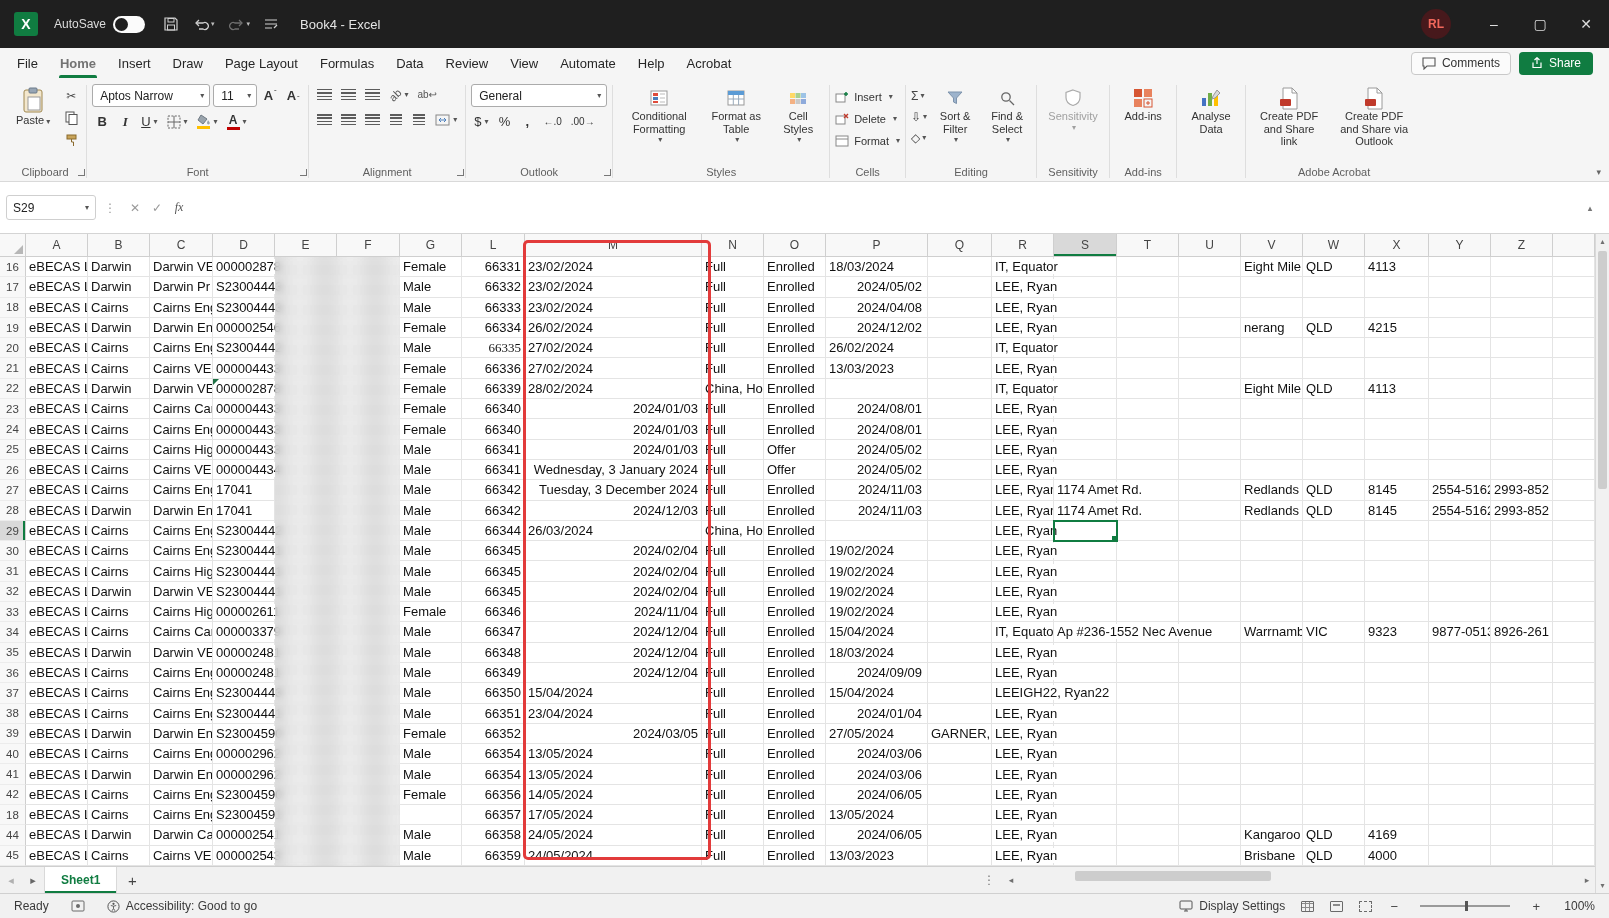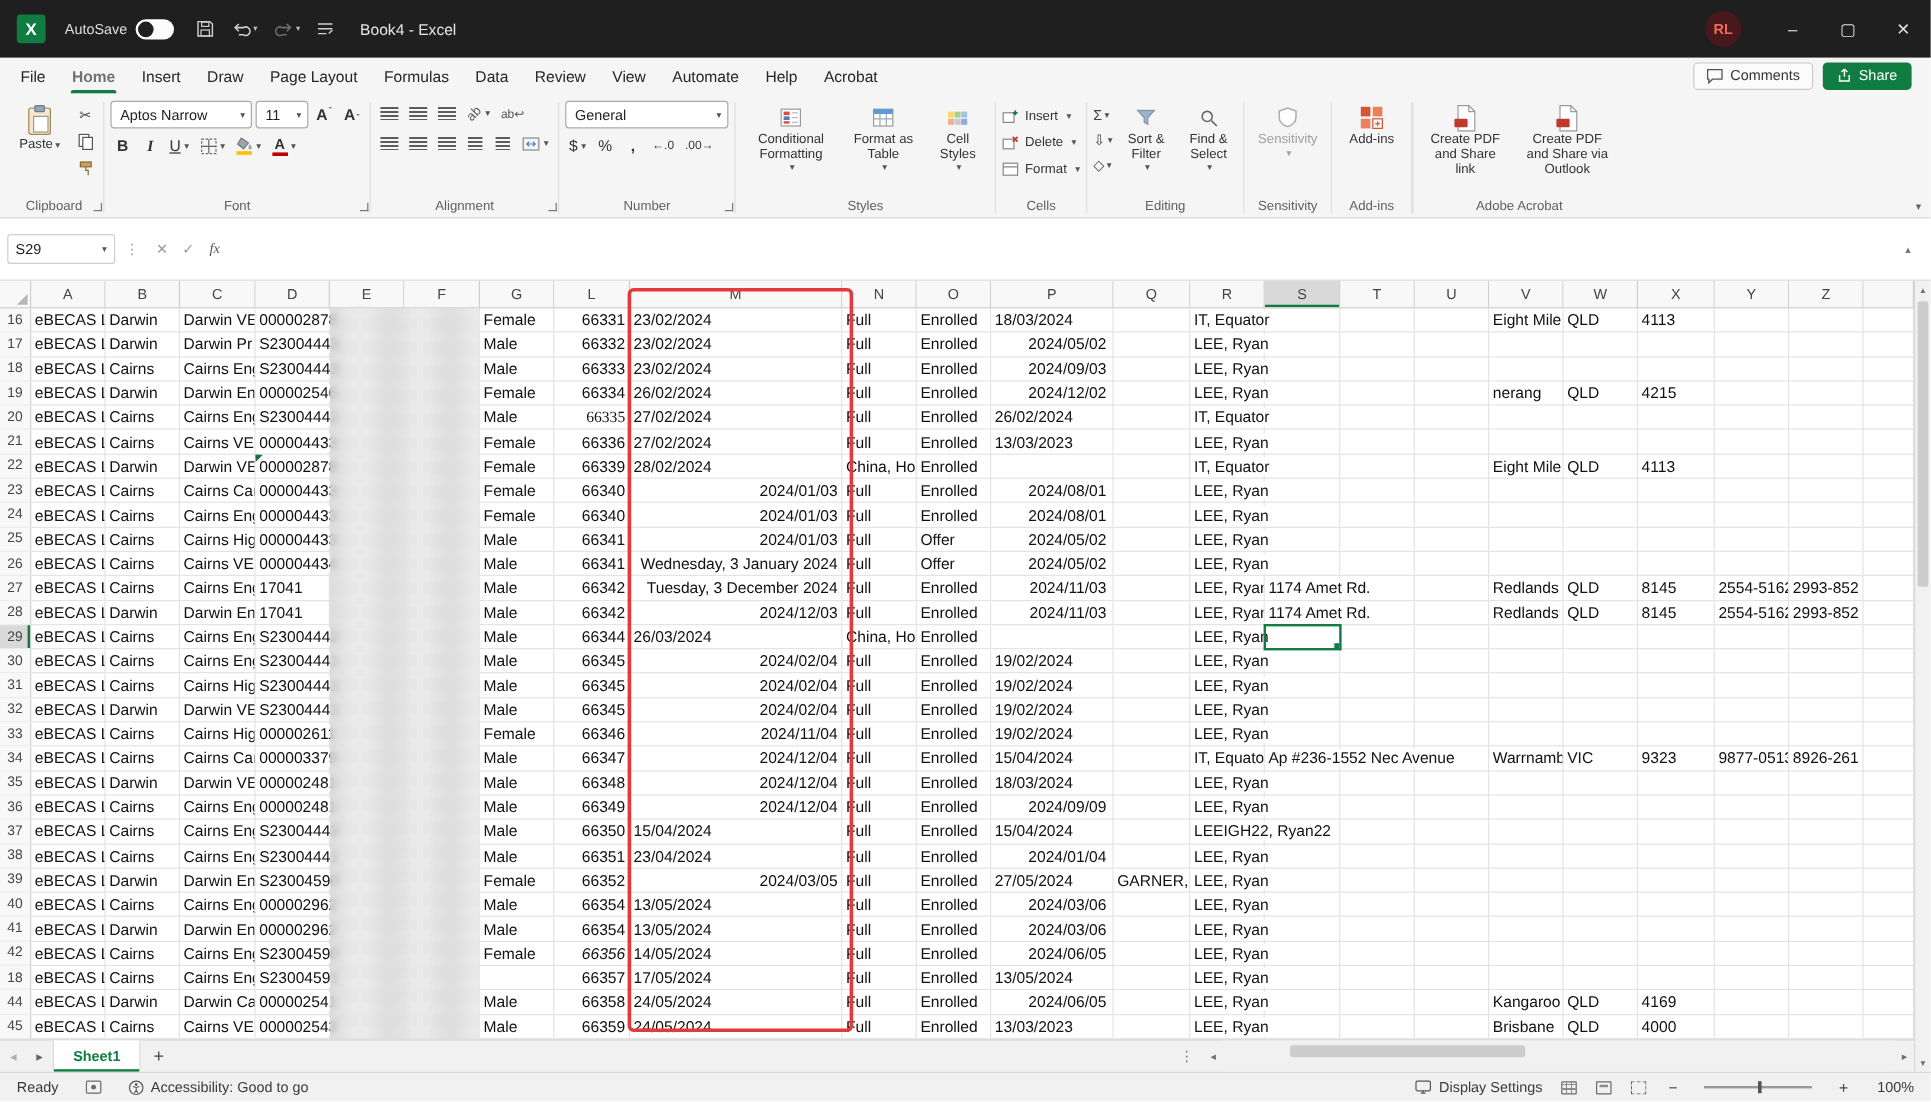--- a/index.html
+++ b/index.html
@@ -364,21 +364,21 @@
           <span class="tbtn">%</span>
           <span class="tbtn">
               <b>,</b>
             </span>
           <span class="tbtn" style="font-size:10px">←.0</span>
           <span class="tbtn" style="font-size:10px">.00→</span>
         </div>
       </div>
     </div>
     <div class="rlab">
-        <span>Number</span>
+        <span>Outlook</span>
       </div>
     <span class="lnch"></span>
   </div>
 
   <div class="rsep"></div>
 
   <div class="rgrp">
     <div class="rgc">
       <div class="medbtn" style="width:82px">
         <span class="ic">
@@ -539,20 +539,36 @@
         <span>Add-ins</span>
       </div>
     </div>
     <div class="rlab">
         <span>Add-ins</span>
       </div>
   </div>
 
   <div class="rsep"></div>
 
+  <div class="rgrp">
+    <div class="rgc">
+      <div class="medbtn" style="width:58px">
+        <span class="ic">
+            <svg width="22" height="20" viewBox="0 0 22 20">
+              <rect x="2" y="10" width="4" height="8" fill="#4472c4"></rect>
+              <rect x="8" y="5" width="4" height="13" fill="#70ad47"></rect>
+              <rect x="14" y="8" width="4" height="10" fill="#ffc000"></rect>
+              <path d="M17 2l3 3-5 5-3 1 1-3z" fill="#d9d9d9" stroke="#999"></path>
+            </svg>
+          </span>
+        <span>Analyse Data</span>
+      </div>
+    </div>
+    <div class="rlab"></div>
+  </div>
 
   <div class="rsep"></div>
 
   <div class="rgrp">
     <div class="rgc">
       <div class="medbtn" style="width:76px">
         <span class="ic">
             <svg width="20" height="23" viewBox="0 0 20 23">
               <path d="M4 1h9l5 5v16H4z" fill="#fff" stroke="#9a9a9a"></path>
               <path d="M13 1v5h5" fill="none" stroke="#9a9a9a"></path>
@@ -752,21 +768,21 @@
             <div class="cell" style="width: 177px;">
               <span class="t">23/02/2024</span>
             </div>
             <div class="cell" style="width: 62px;">
               <span class="t">Full</span>
             </div>
             <div class="cell" style="width: 62px;">
               <span class="t">Enrolled</span>
             </div>
             <div class="cell r ovf" style="width: 102px;">
-              <span class="t">2024/09/03</span>
+              <span class="t">2024/04/08</span>
             </div>
             <div class="cell" style="width: 64px;"></div>
             <div class="cell ovf" style="width: 62px;">
               <span class="t">LEE, Ryan</span>
             </div>
             <div class="cell" style="width: 63px;"></div>
             <div class="cell" style="width: 62px;"></div>
             <div class="cell" style="width: 62px;"></div>
             <div class="cell" style="width: 62px;"></div>
             <div class="cell" style="width: 62px;"></div>
@@ -1937,21 +1953,21 @@
               <span class="t">Cairns Eng</span>
             </div>
             <div class="cell ovf" style="width: 62px;">
               <span class="t">S23004590</span>
             </div>
             <div class="cell" style="width: 62px;"></div>
             <div class="cell" style="width: 63px;"></div>
             <div class="cell" style="width: 62px;">
               <span class="t">Female</span>
             </div>
-            <div class="cell r" style="width: 63px; font-style: italic;">
+            <div class="cell r" style="width: 63px;">
               <span class="t">66356</span>
             </div>
             <div class="cell" style="width: 177px;">
               <span class="t">14/05/2024</span>
             </div>
             <div class="cell" style="width: 62px;">
               <span class="t">Full</span>
             </div>
             <div class="cell" style="width: 62px;">
               <span class="t">Enrolled</span>

